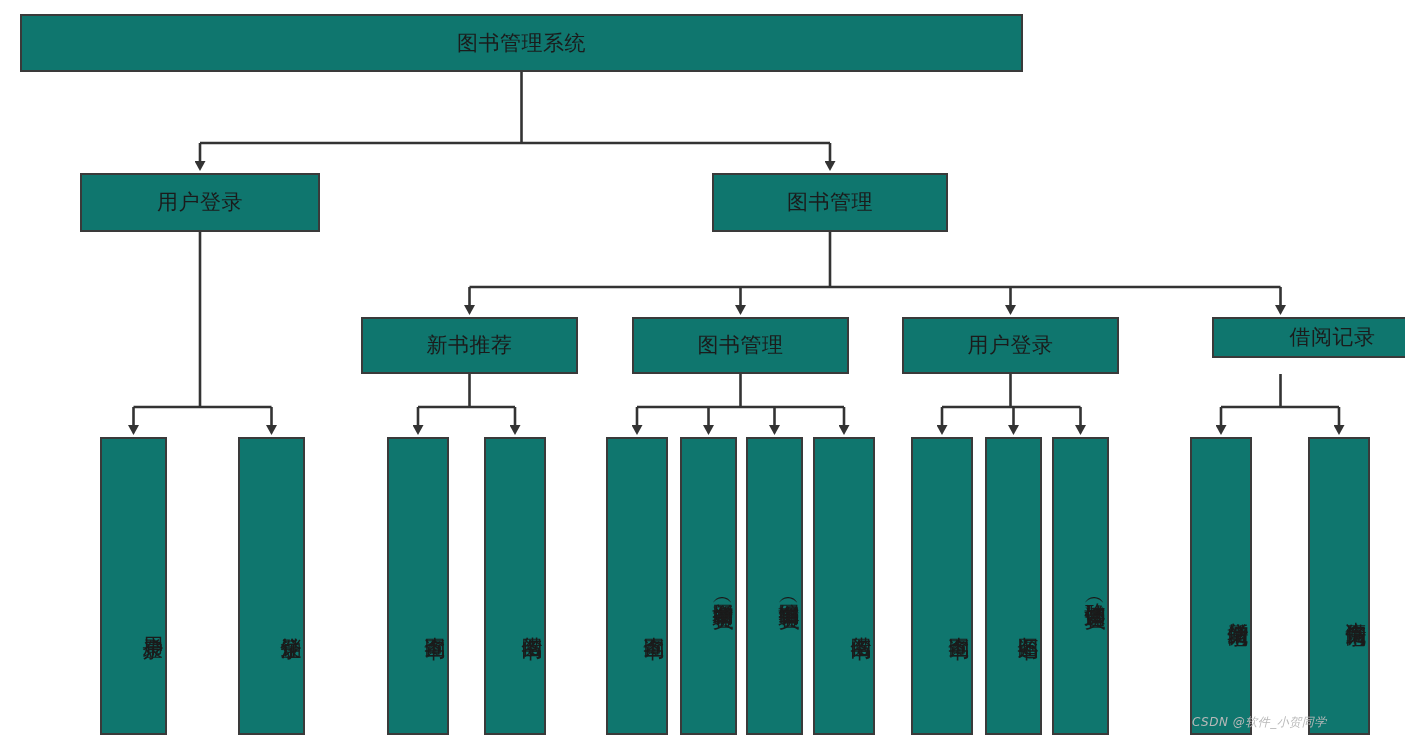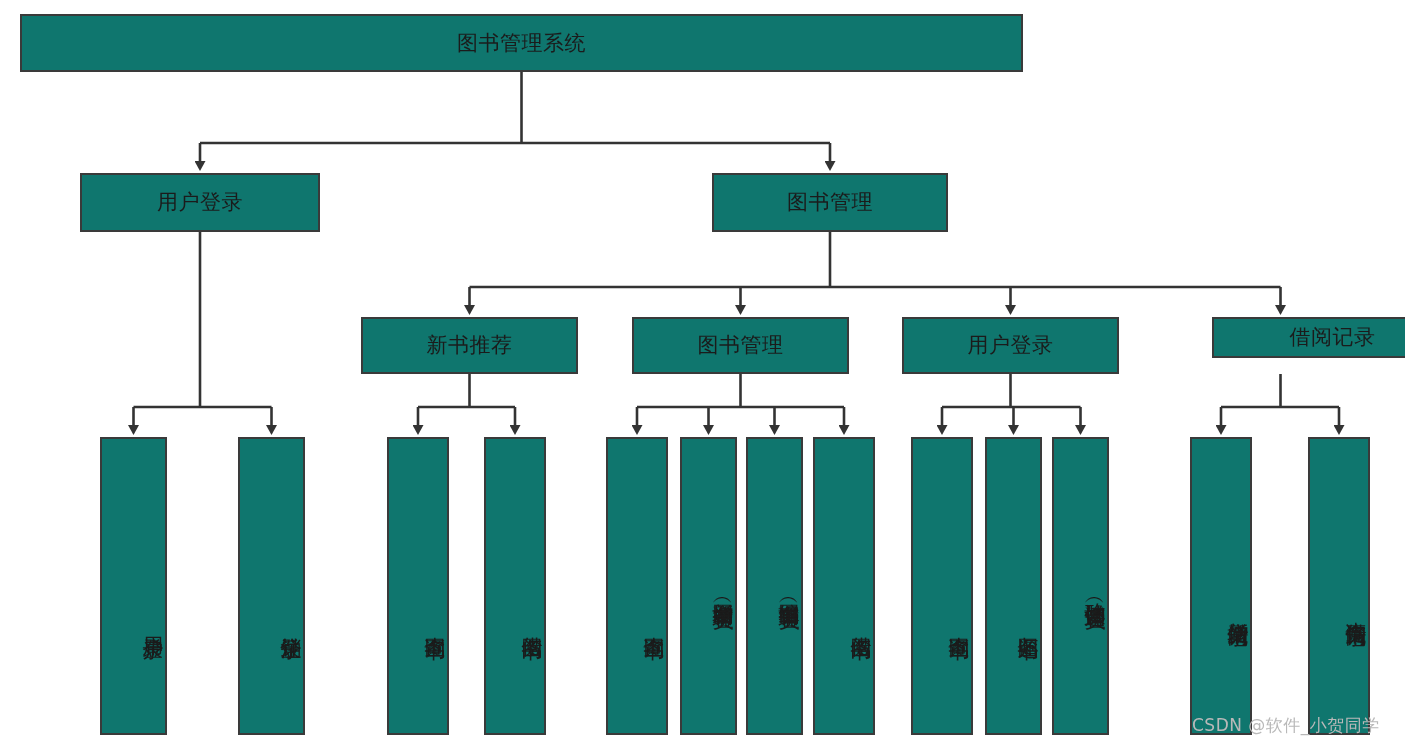--- a/index.html
+++ b/index.html
@@ -52,24 +52,25 @@
   }
   .node.vert.tall {
     padding-top: 8px;
   }
   .node-label {
     display: block;
     white-space: nowrap;
   }
   .watermark {
     position: absolute;
-    font-size: 17px;
+    font-size: 12px;
     color: #b9b9b9;
     white-space: nowrap;
     letter-spacing: 0.5px;
+    font-style: italic;
   }
 </style>
 </head>
 <body>
 
 <div id="canvas">
 
   <svg class="edges" viewBox="0 0 1405 747" xmlns="http://www.w3.org/2000/svg">
     <defs>
       <marker id="arrow" markerWidth="10" markerHeight="11" refX="1" refY="5.5" orient="auto" markerUnits="userSpaceOnUse">

